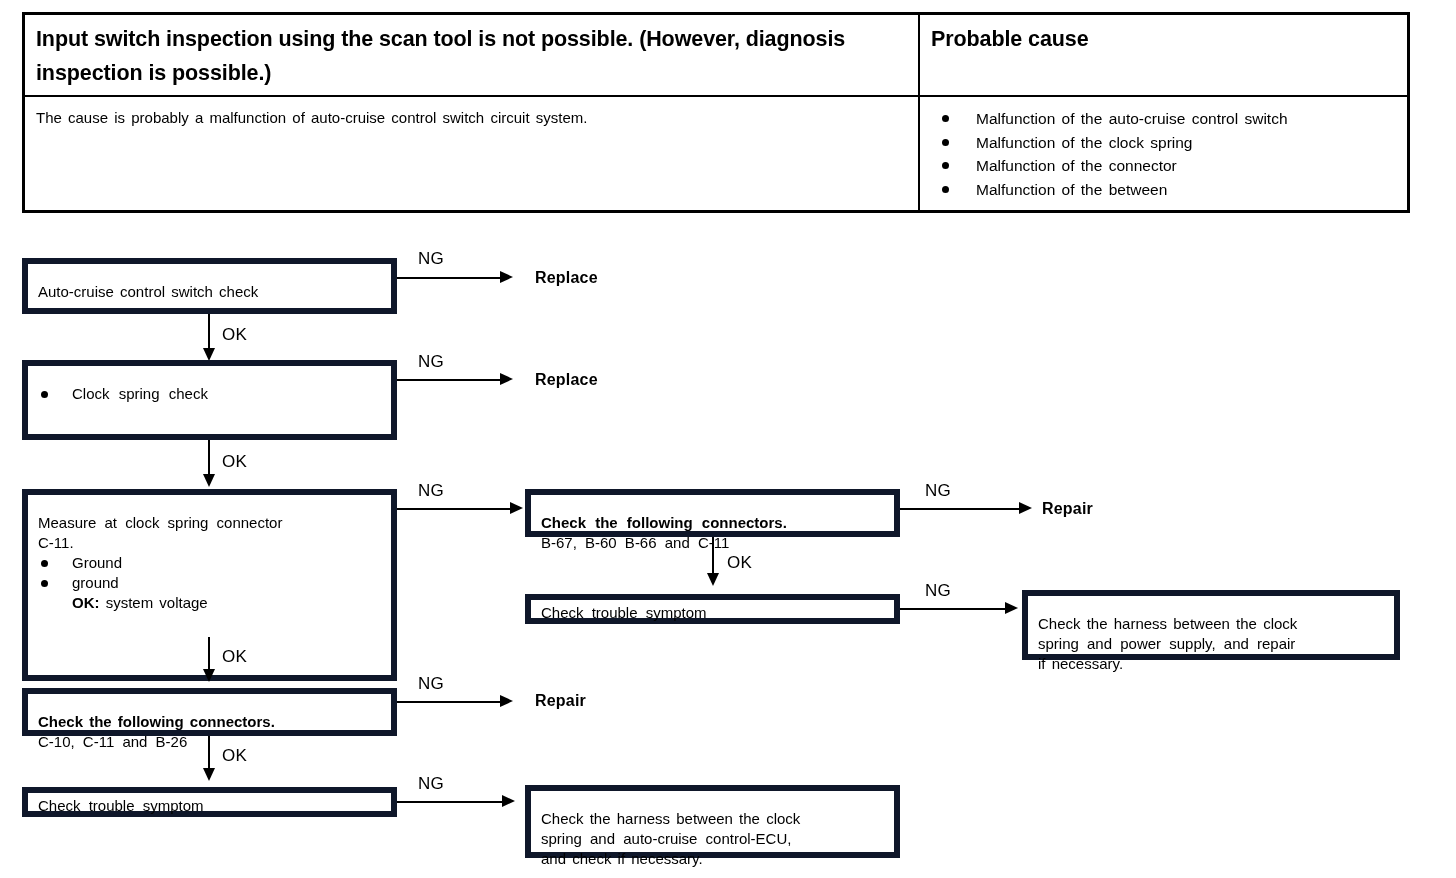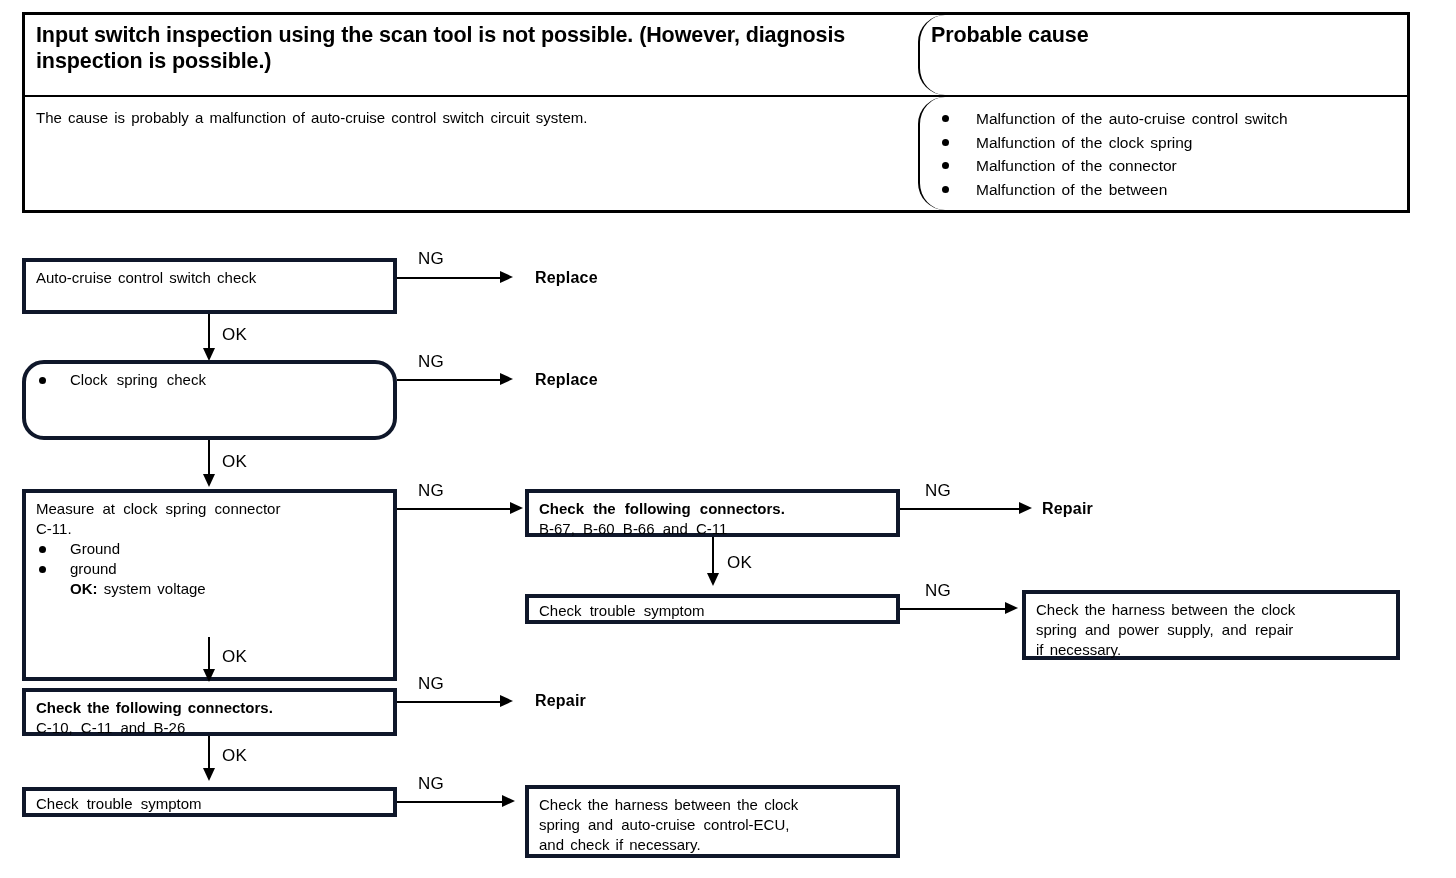--- a/index.html
+++ b/index.html
@@ -39,26 +39,25 @@
   .sym-cell-left {
     width: 893px;
     box-sizing: border-box;
     padding: 7px 0 0 11px;
   }
   .sym-cell-right {
     flex: 1;
     box-sizing: border-box;
     border-left: 2px solid #000;
     padding: 7px 0 0 11px;
-    border-radius: 27px;
   }
   .sym-title {
     font-size: 21.5px;
     font-weight: bold;
-    line-height: 26px;
+    line-height: 34px;
     letter-spacing: -0.1px;
   }
   .sym-body-text {
     font-size: 15px;
     line-height: 20px;
     word-spacing: 2px;
     padding-top: 4px;
   }
   .cause-list {
     list-style: none;
@@ -79,26 +78,26 @@
     top: 8px;
     width: 7px;
     height: 7px;
     background: #000;
     border-radius: 50%;
   }
 
   
   .fbox {
     position: absolute;
-    border: 4px solid #0f172a;
+    border: 6px solid #0f172a;
     box-sizing: border-box;
     background: #fff;
     font-size: 15px;
     line-height: 20px;
-    padding: 6px 8px 4px 10px;
+    padding: 18px 8px 4px 10px;
     word-spacing: 2px;
   }
   .fbox .ln { display: block; white-space: nowrap; }
   .fbox .bold { font-weight: bold; }
   .fbox .sp { word-spacing: 5px; }
   .fbox .sp2 { word-spacing: 4px; }
 
   .blist {
     list-style: none;
     margin: 0;
@@ -199,21 +198,21 @@
 
   <div class="hline" style="left:397px; top:277px; width:106px;"></div>
   <div class="arrow-r" style="left:500px; top:271px;"></div>
   <div class="edge-label" style="left:418px; top:249px;">NG</div>
   <div class="term-label" style="left:535px; top:269px;">Replace</div>
 
   <div class="vline" style="left:208px; top:314px; height:38px;"></div>
   <div class="arrow-d" style="left:203px; top:348px;"></div>
   <div class="edge-label" style="left:222px; top:325px;">OK</div>
 
-  <div class="fbox" style="left:22px; top:360px; width:375px; height:80px;border-radius:22px;">
+  <div class="fbox" style="left:22px; top:360px; width:375px; height:80px;">
     <ul class="blist">
       <li>
         <span class="bullet"></span>
         <span class="sp">Clock  spring  check</span>
       </li>
     </ul>
   </div>
 
   <div class="hline" style="left:397px; top:379px; width:106px;"></div>
   <div class="arrow-r" style="left:500px; top:373px;"></div>

